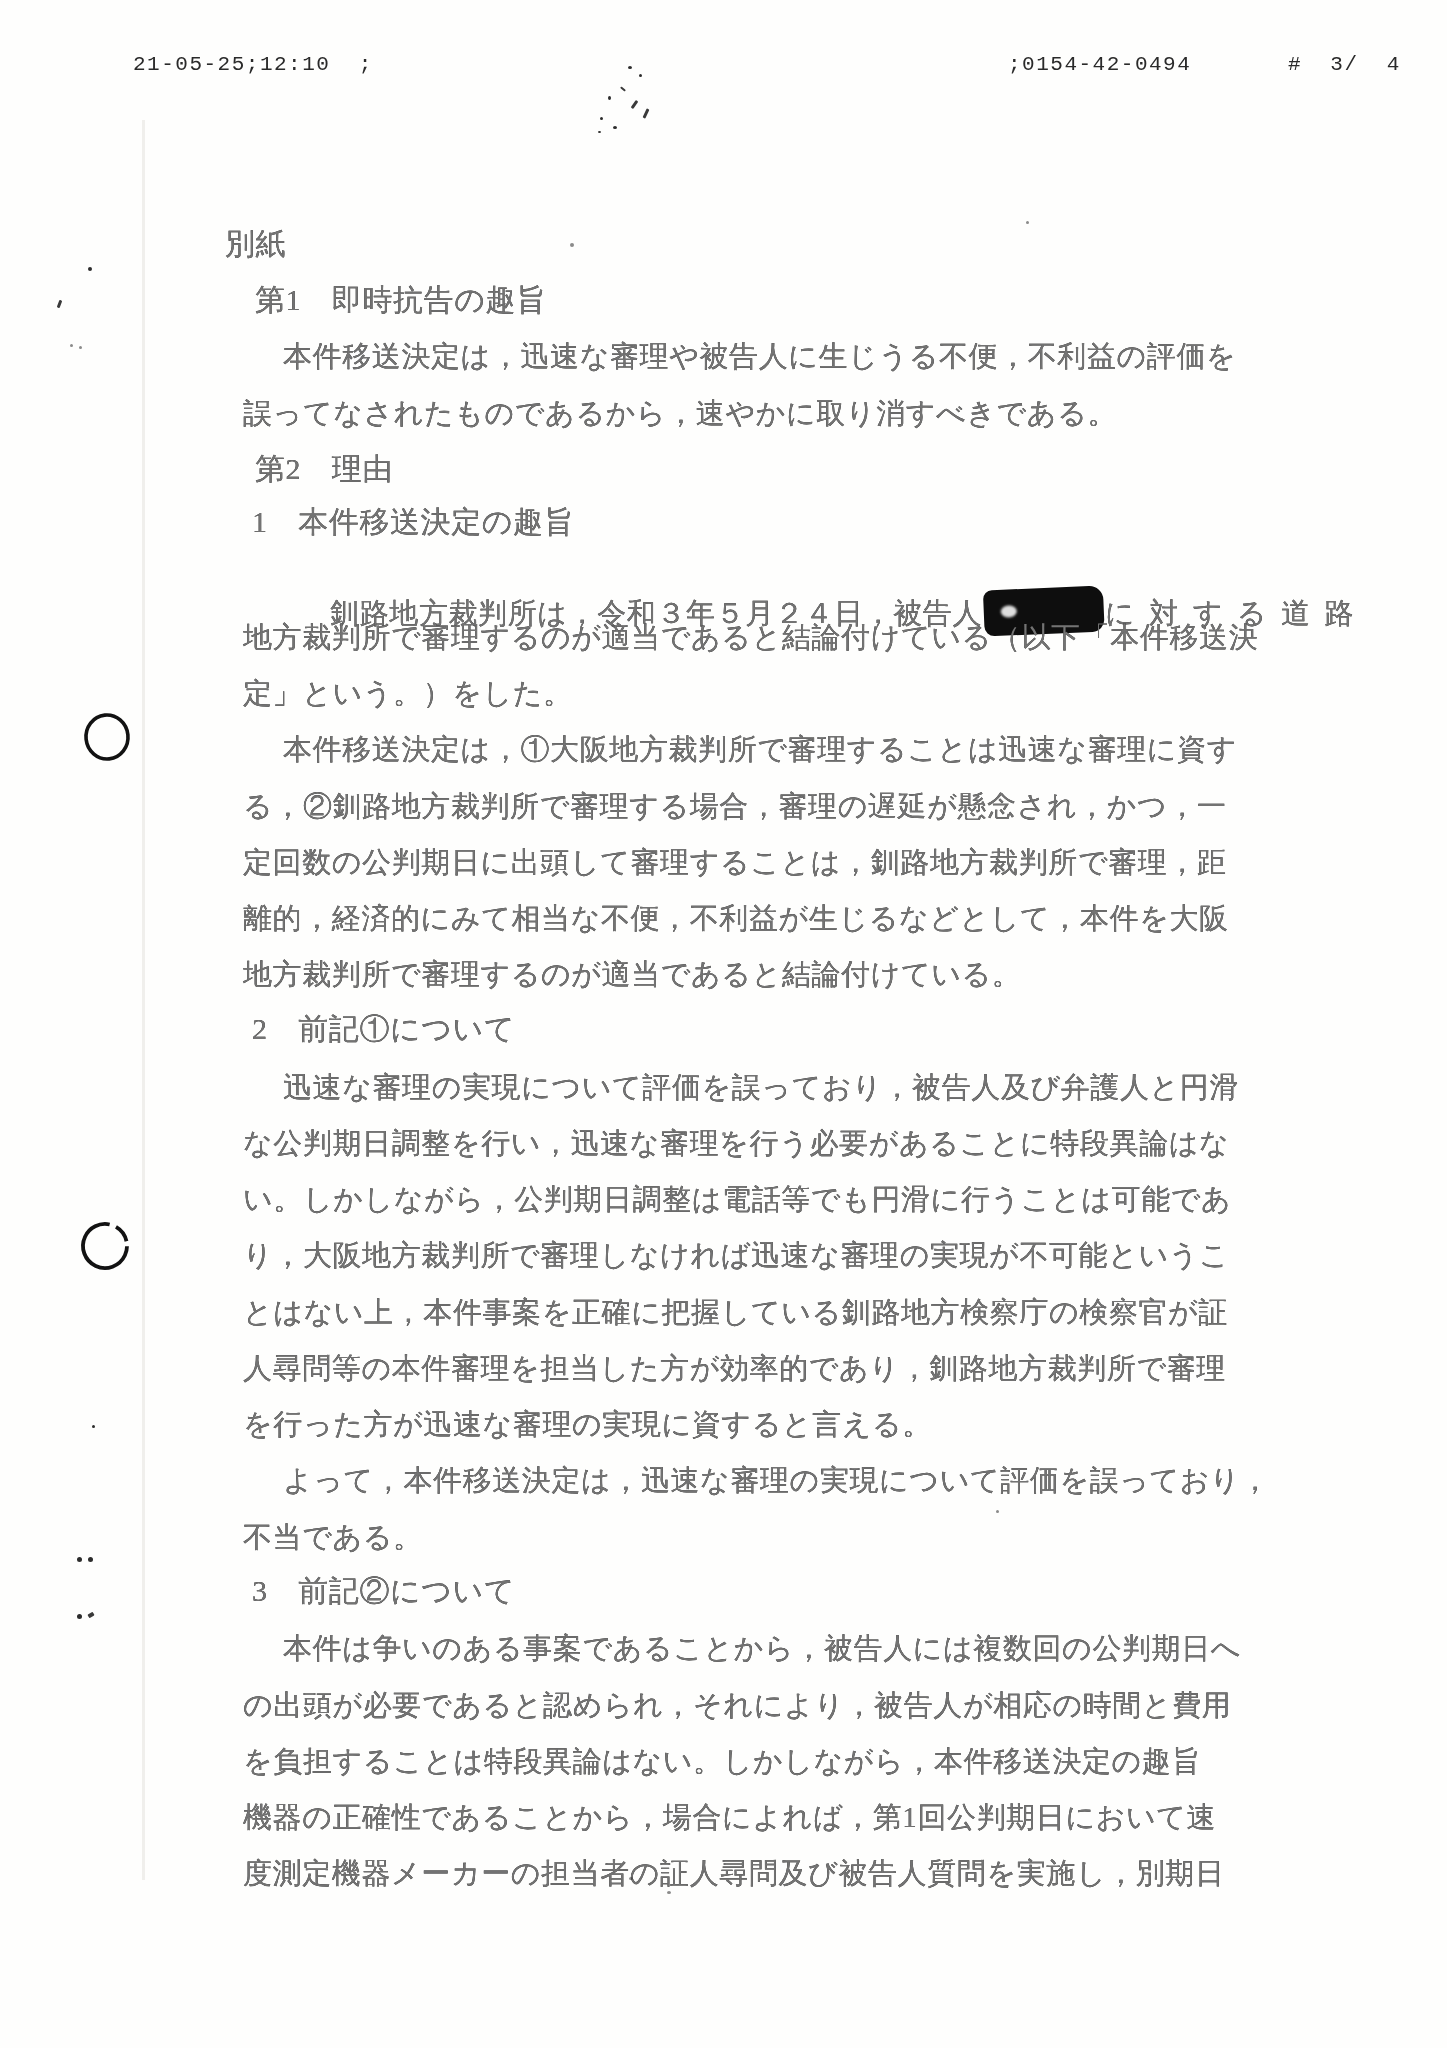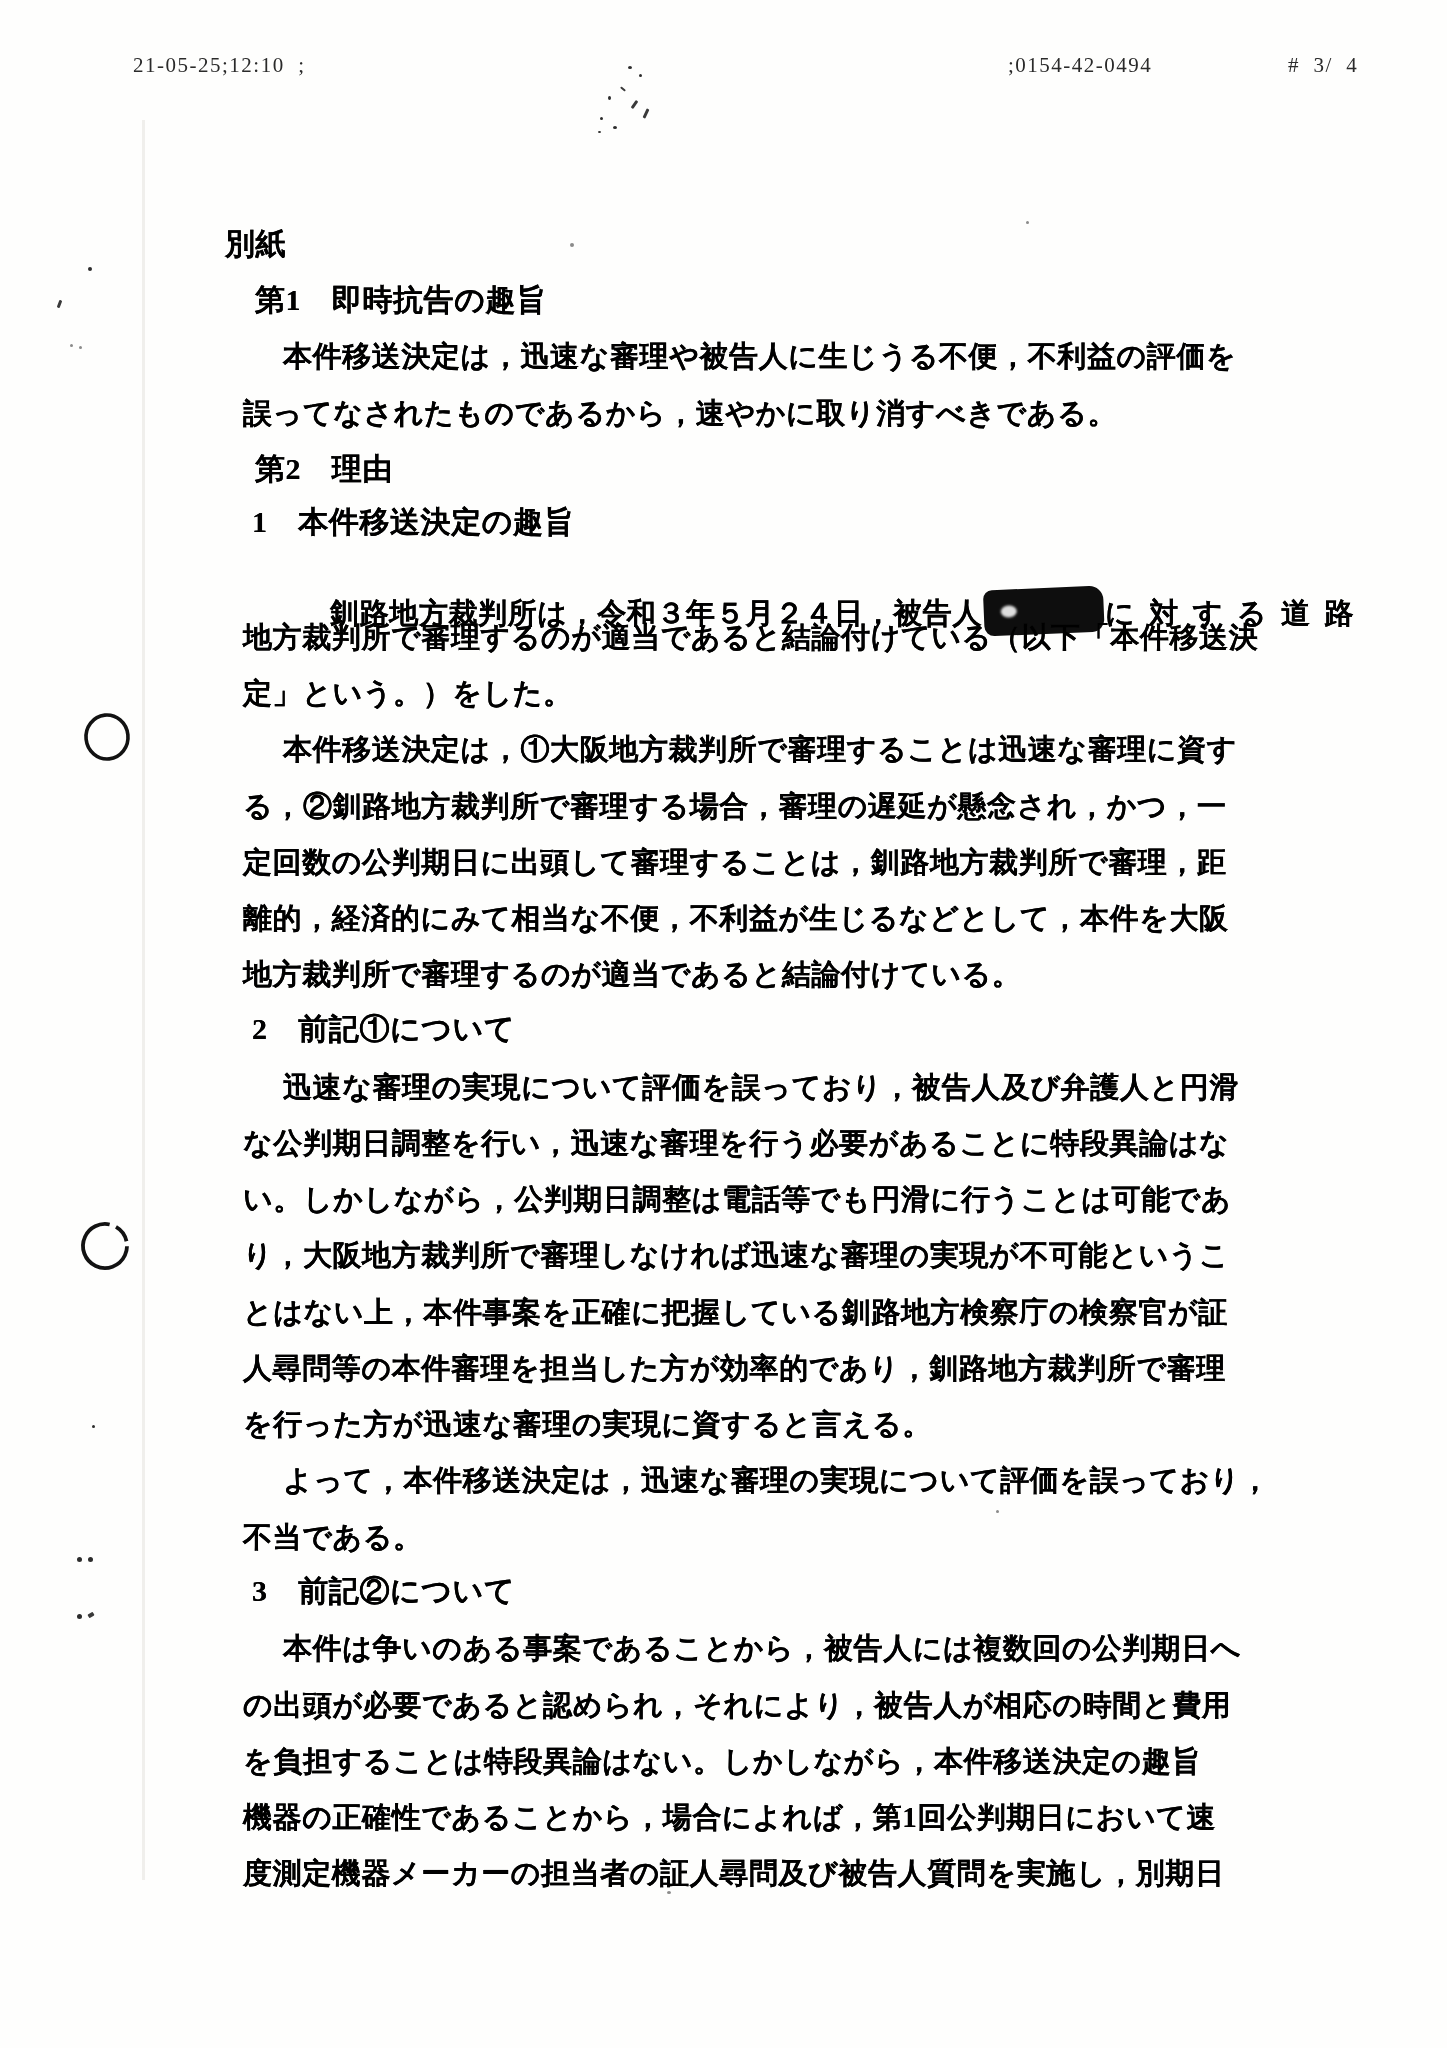--- a/index.html
+++ b/index.html
@@ -12,33 +12,32 @@
     color:#1b1b1b;
   }
   
   .fold-line{
     position:absolute;left:142px;top:120px;width:3px;height:1760px;
     background:#f0efec;
   }
   
   .fax-header span{
     position:absolute;top:53px;
-    font-family:Liberation Serif, serif;
+    font-family:Liberation Mono, monospace;
     font-size:21px;color:#2a2a2a;letter-spacing:1.5px;white-space:pre;
   }
   .fh-left{left:133px;}
   .fh-num{left:1008px;}
   .fh-page{left:1288px;}
   
   .line{
     position:absolute;left:243px;
     font-size:29px;letter-spacing:0.6px;line-height:34px;
-    white-space:pre;color:#000000;
+    white-space:pre;color:#737373;
     text-shadow:0 0 0.6px #161616;
-    font-weight:bold;
   }
   .line.indent{left:283px;}
   .line.lbl{left:225px;font-size:30px;}
   .line.h1{left:239px;font-size:30px;margin-left:16px;}
   .line.sub{left:252px;font-size:30px;}
   .after-redaction{letter-spacing:14.5px;}
   
   .redaction{
     display:inline-block;vertical-align:middle;
     width:120px;height:46px;margin:0 1px 0 2px;

